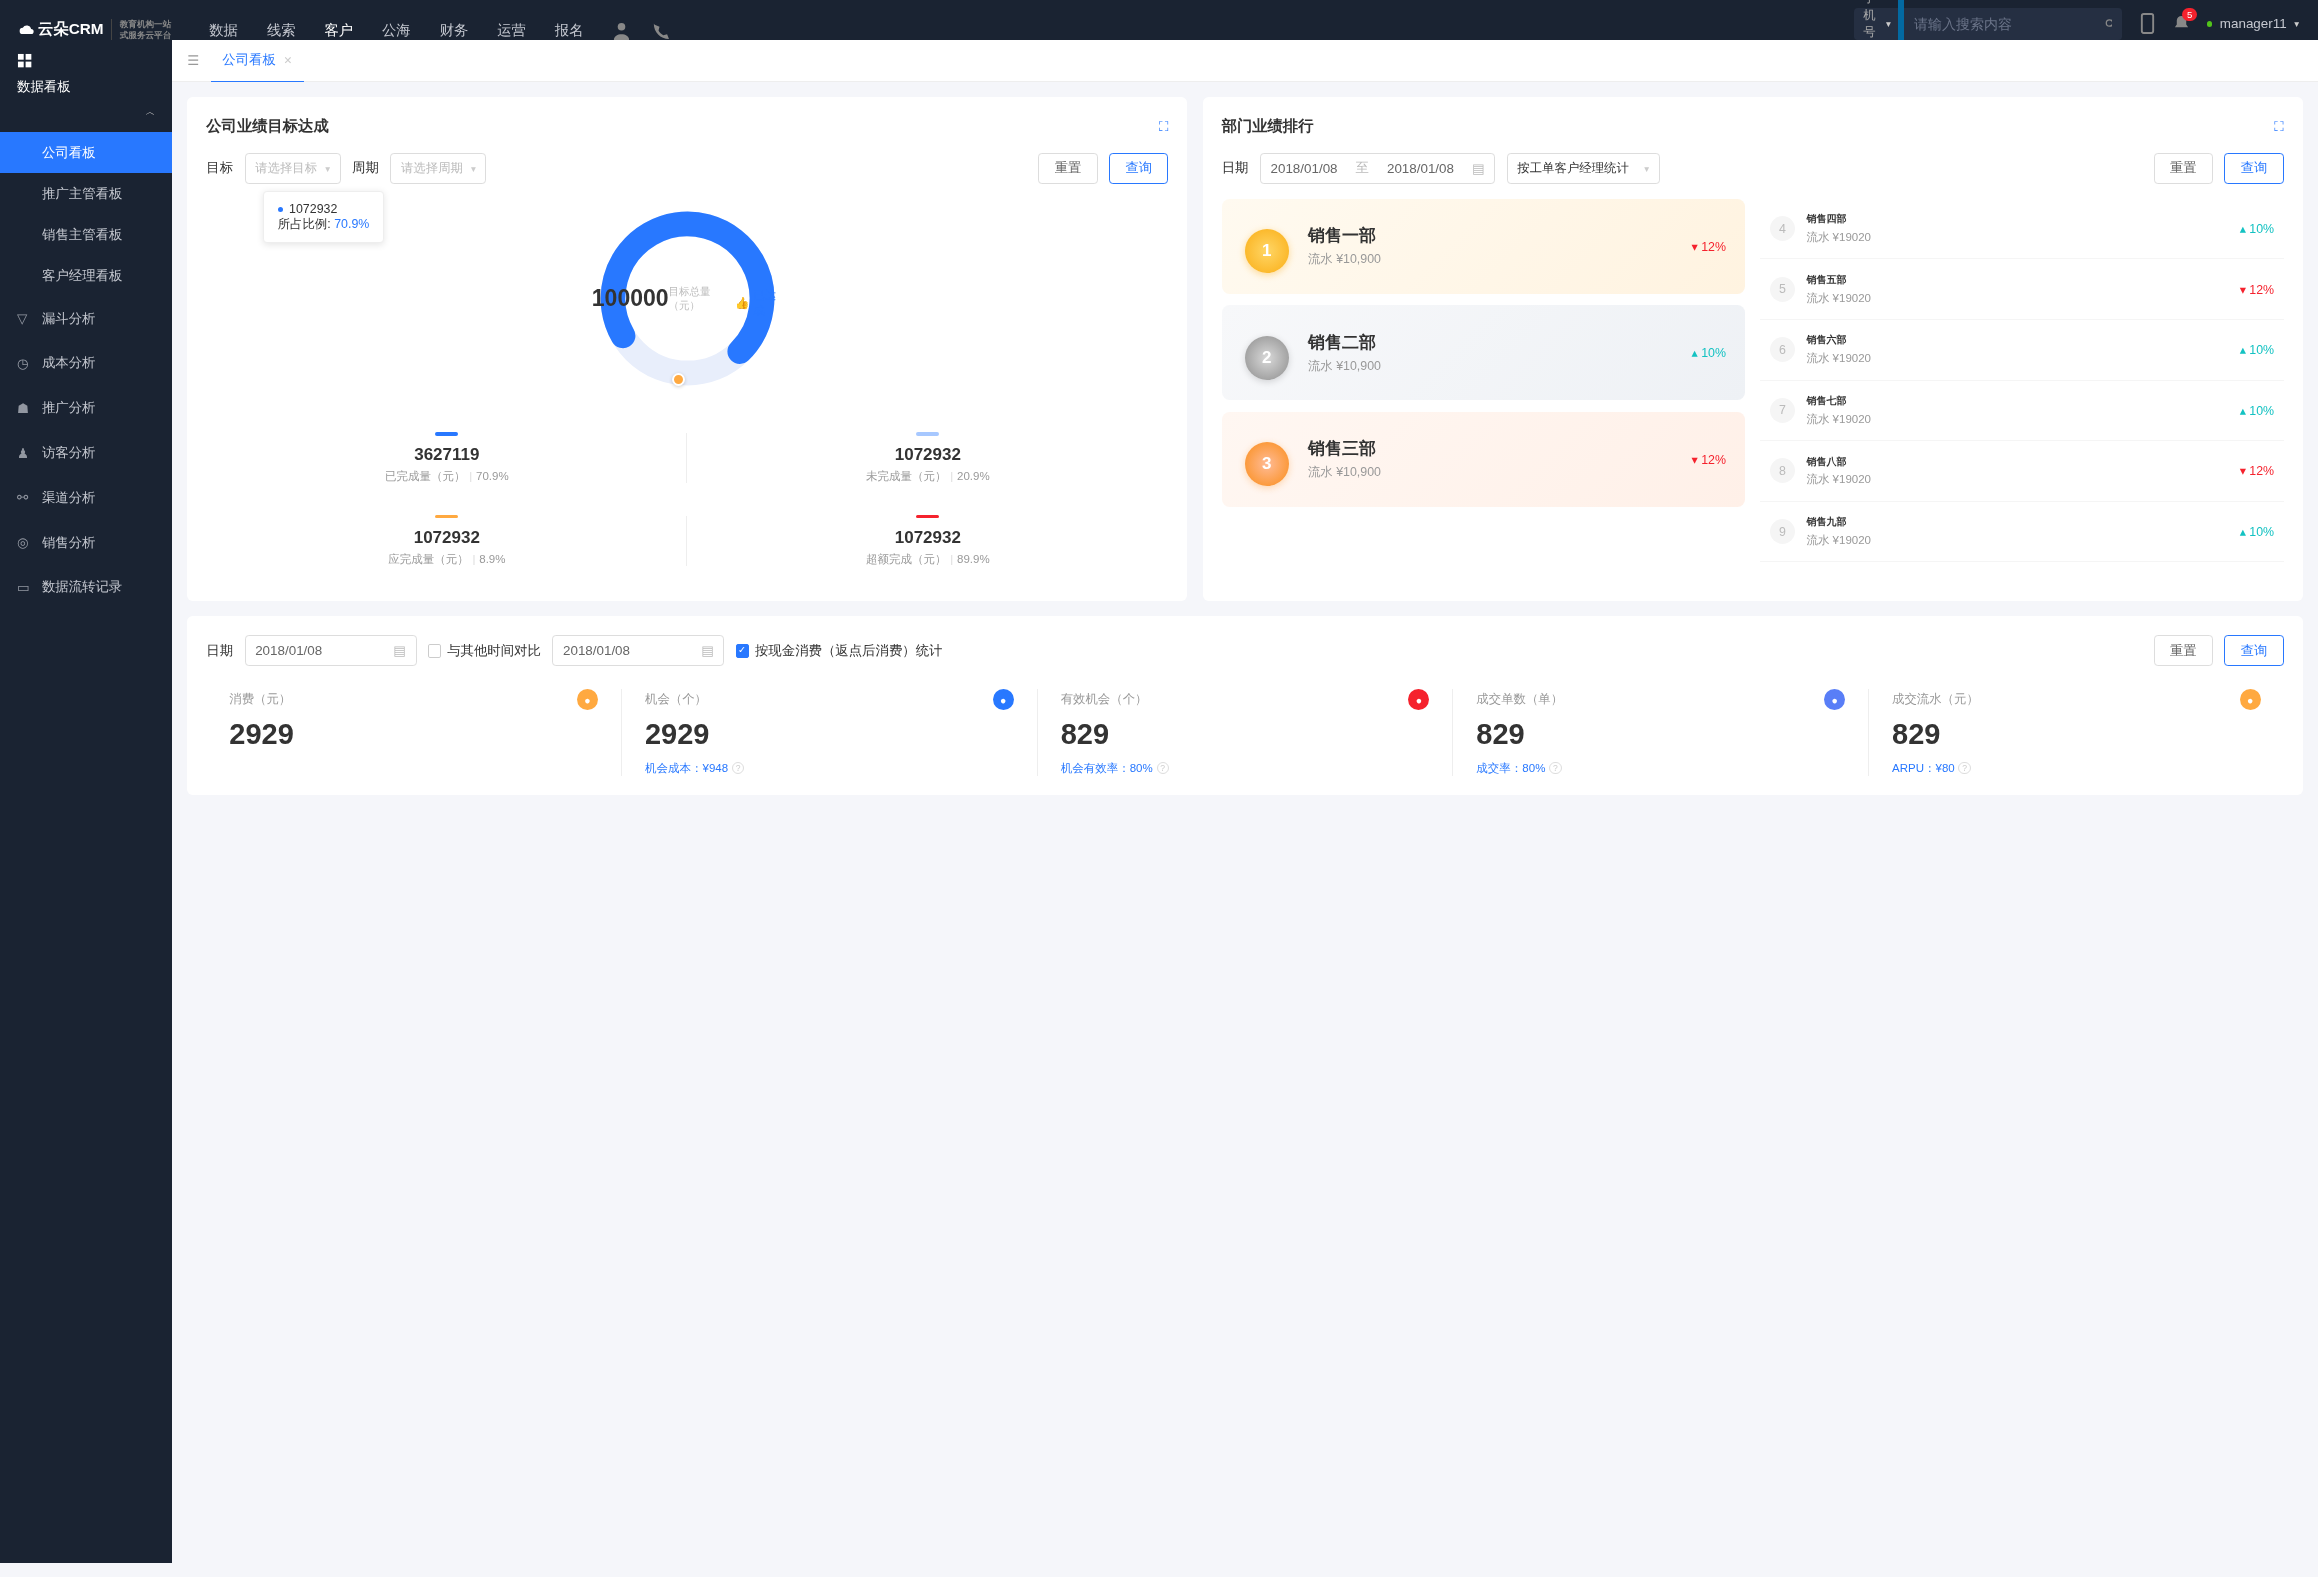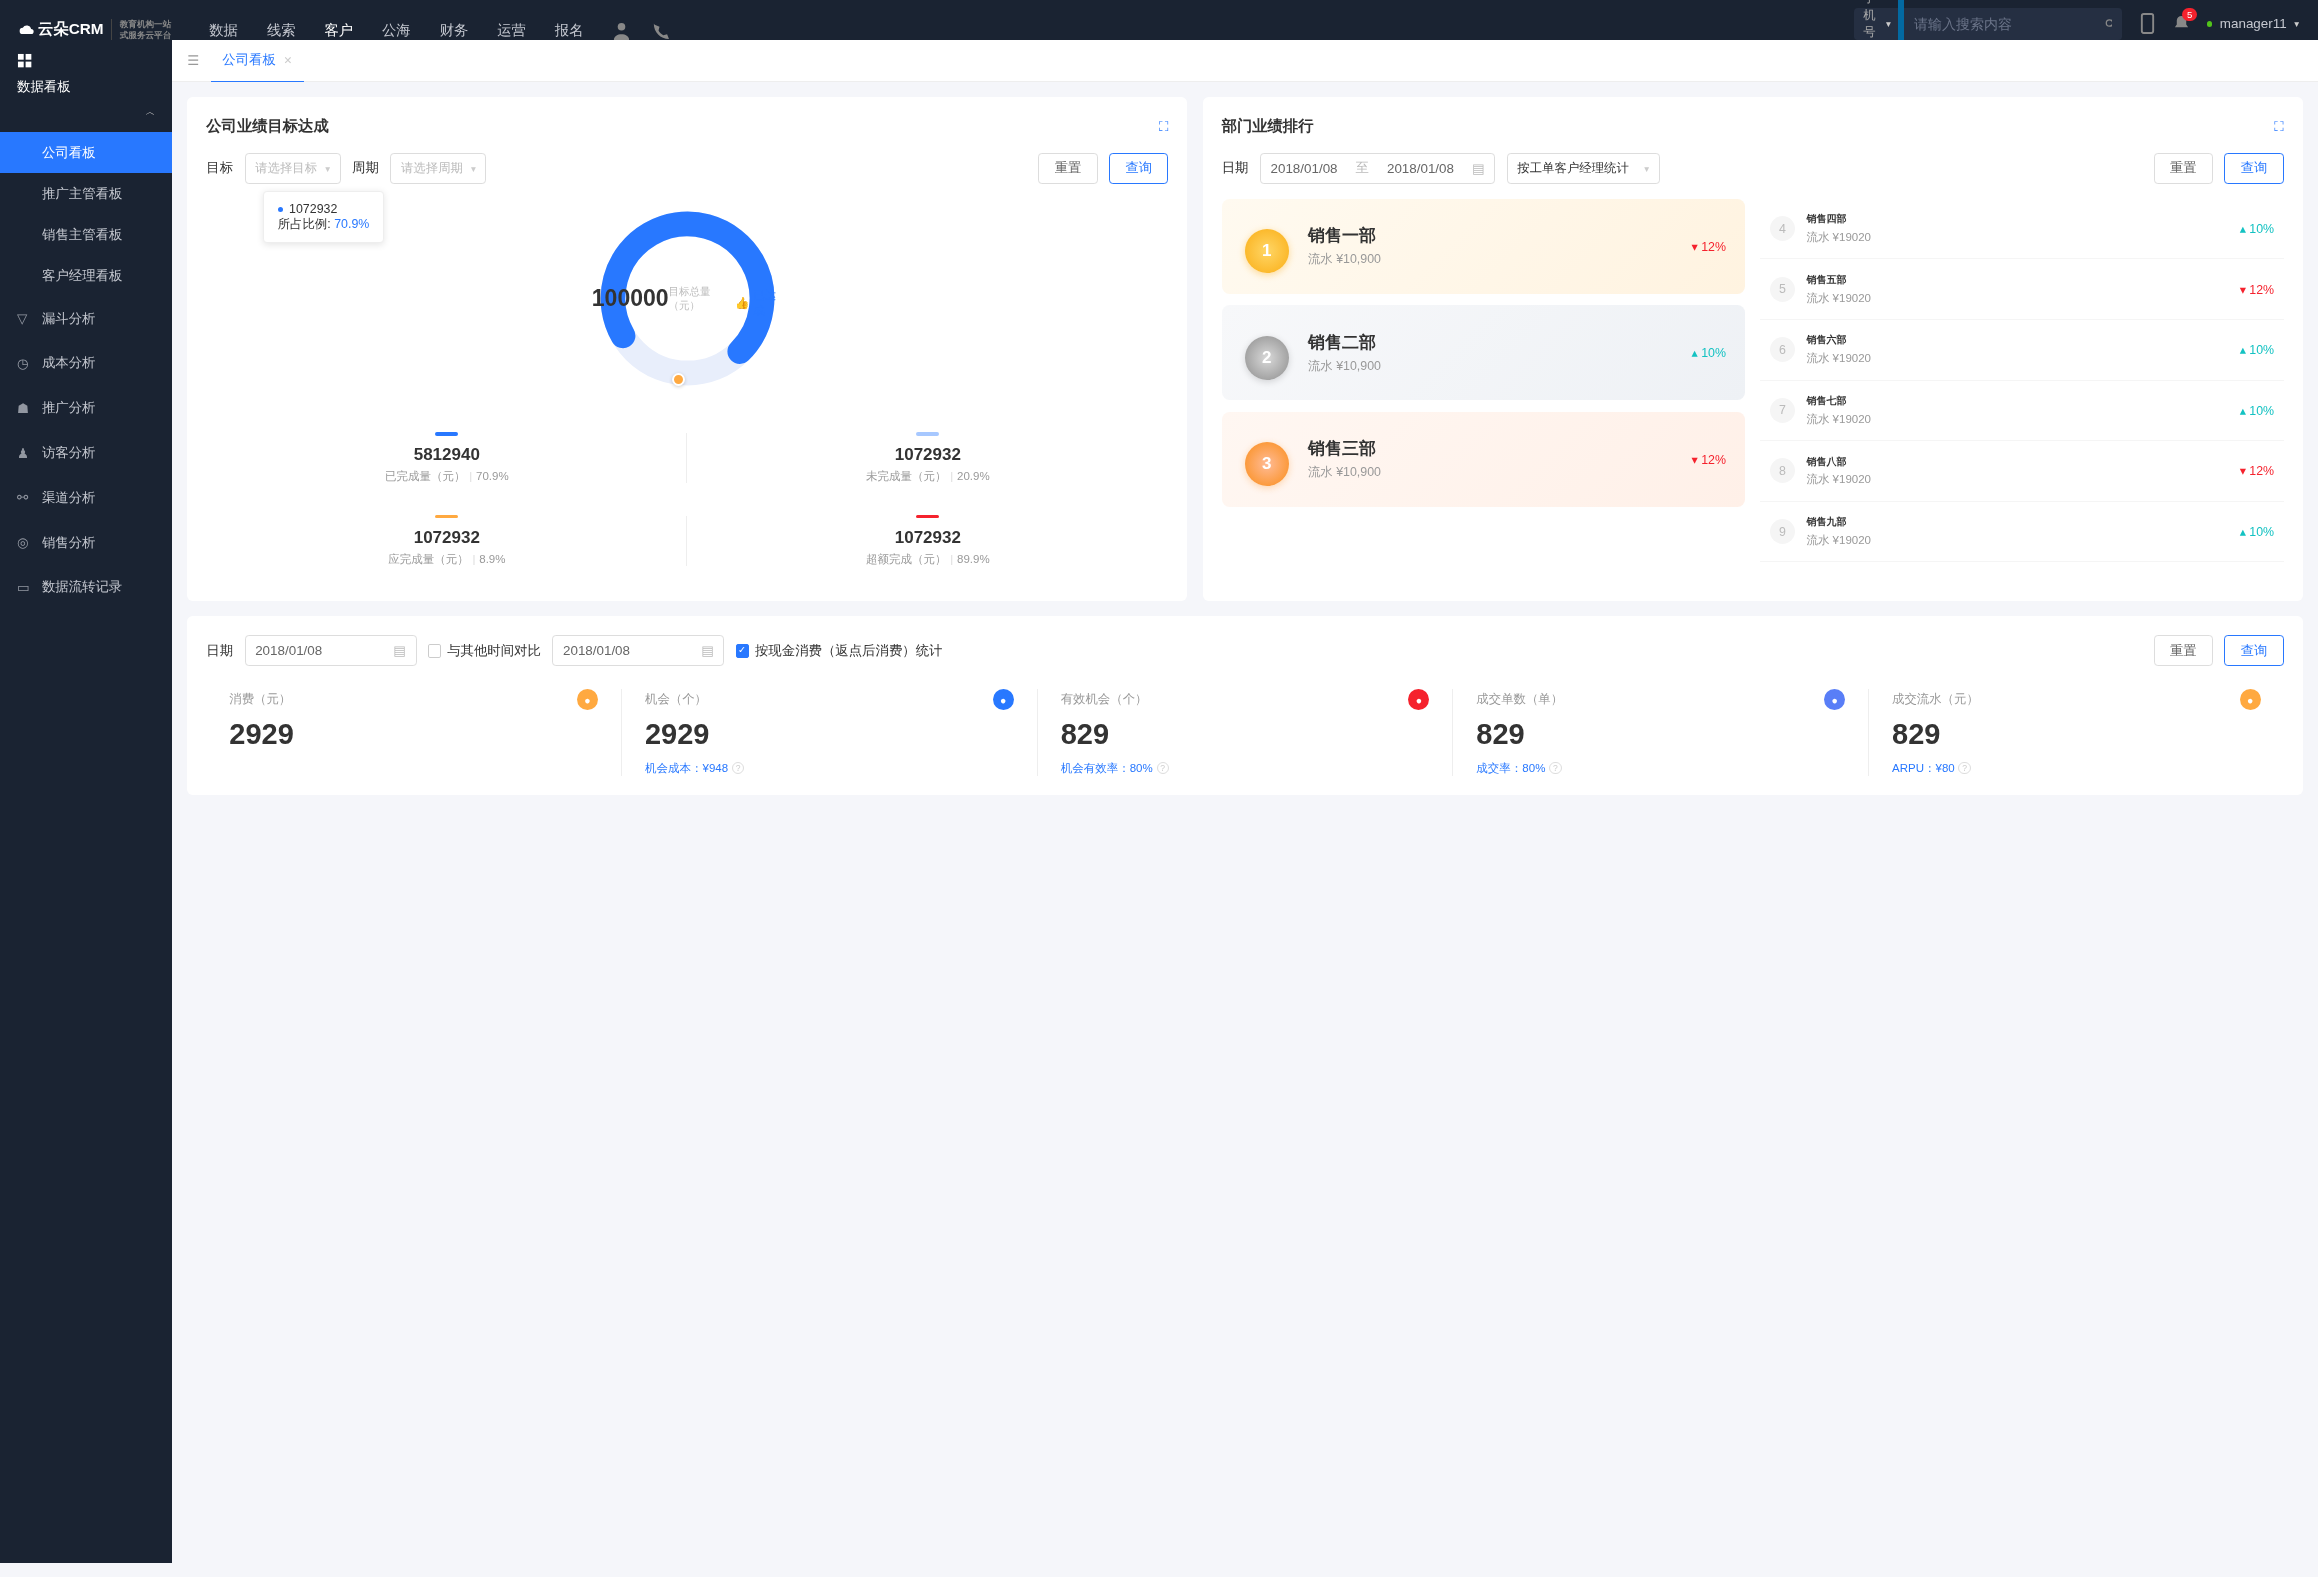--- a/index.html
+++ b/index.html
@@ -257,21 +257,21 @@
               <div class="donut-label">目标总量（元）</div>
               <div class="achieved">
                 <span>👍</span>
                   <span>已达成</span>
               </div>
             </div>
           </div>
           <div class="metrics" id="metrics">
               <div class="metric">
                 <div class="metric-bar" style="background:#2878ff"></div>
-                <div class="metric-val">5812940</div>
+                <div class="metric-val">3627119</div>
                 <div class="metric-label">已完成量（元）<span class="sep">|</span>70.9%</div>
               </div>
               <div class="metric">
                 <div class="metric-bar" style="background:#a7c8ff"></div>
                 <div class="metric-val">1072932</div>
                 <div class="metric-label">未完成量（元）<span class="sep">|</span>20.9%</div>
               </div>
               <div class="metric">
                 <div class="metric-bar" style="background:#ffa940"></div>
                 <div class="metric-val">1072932</div>

